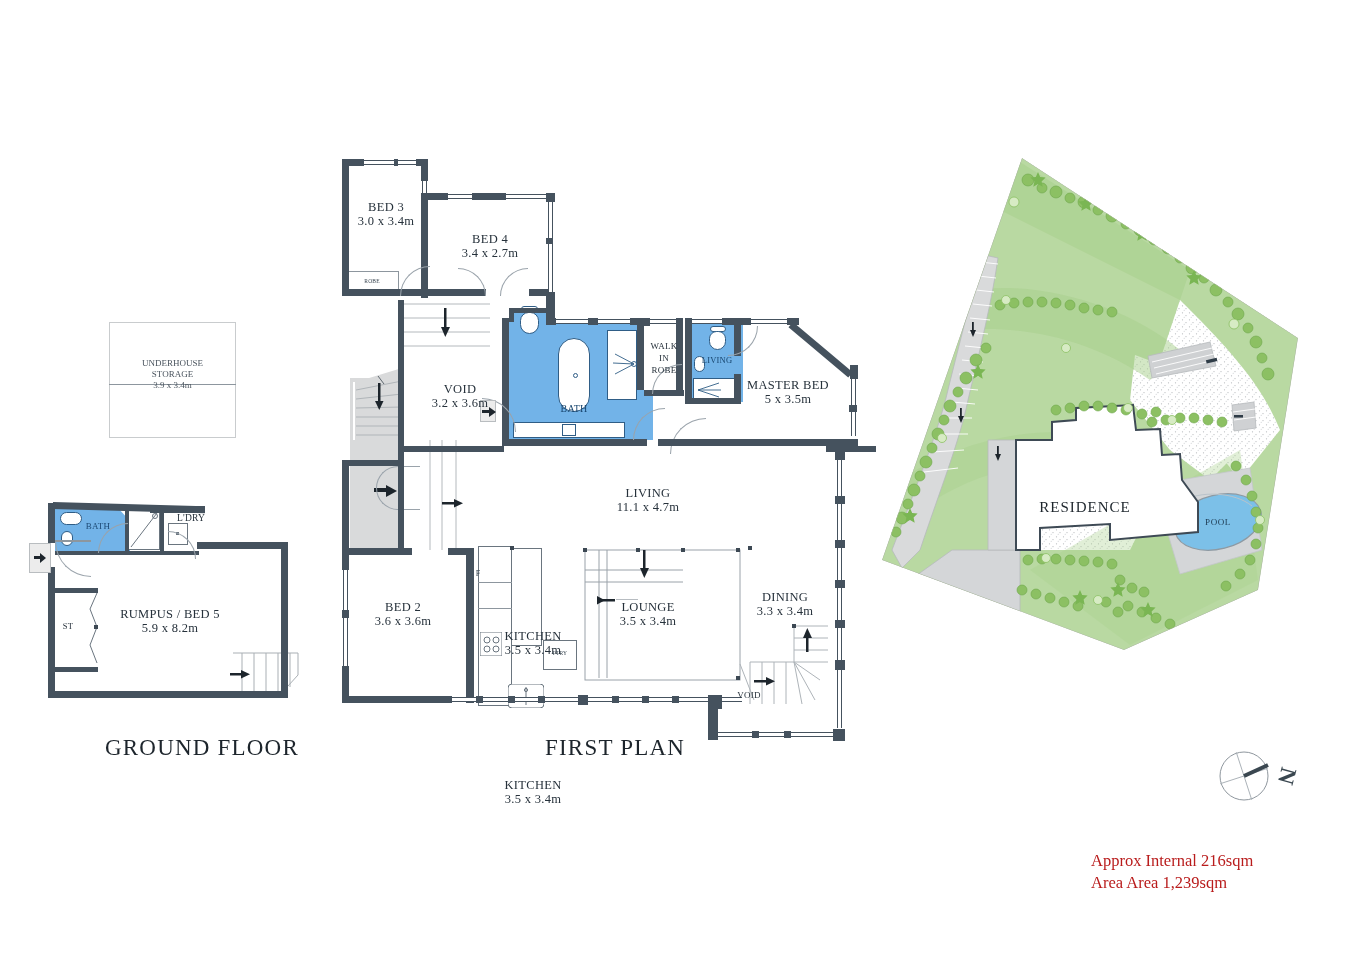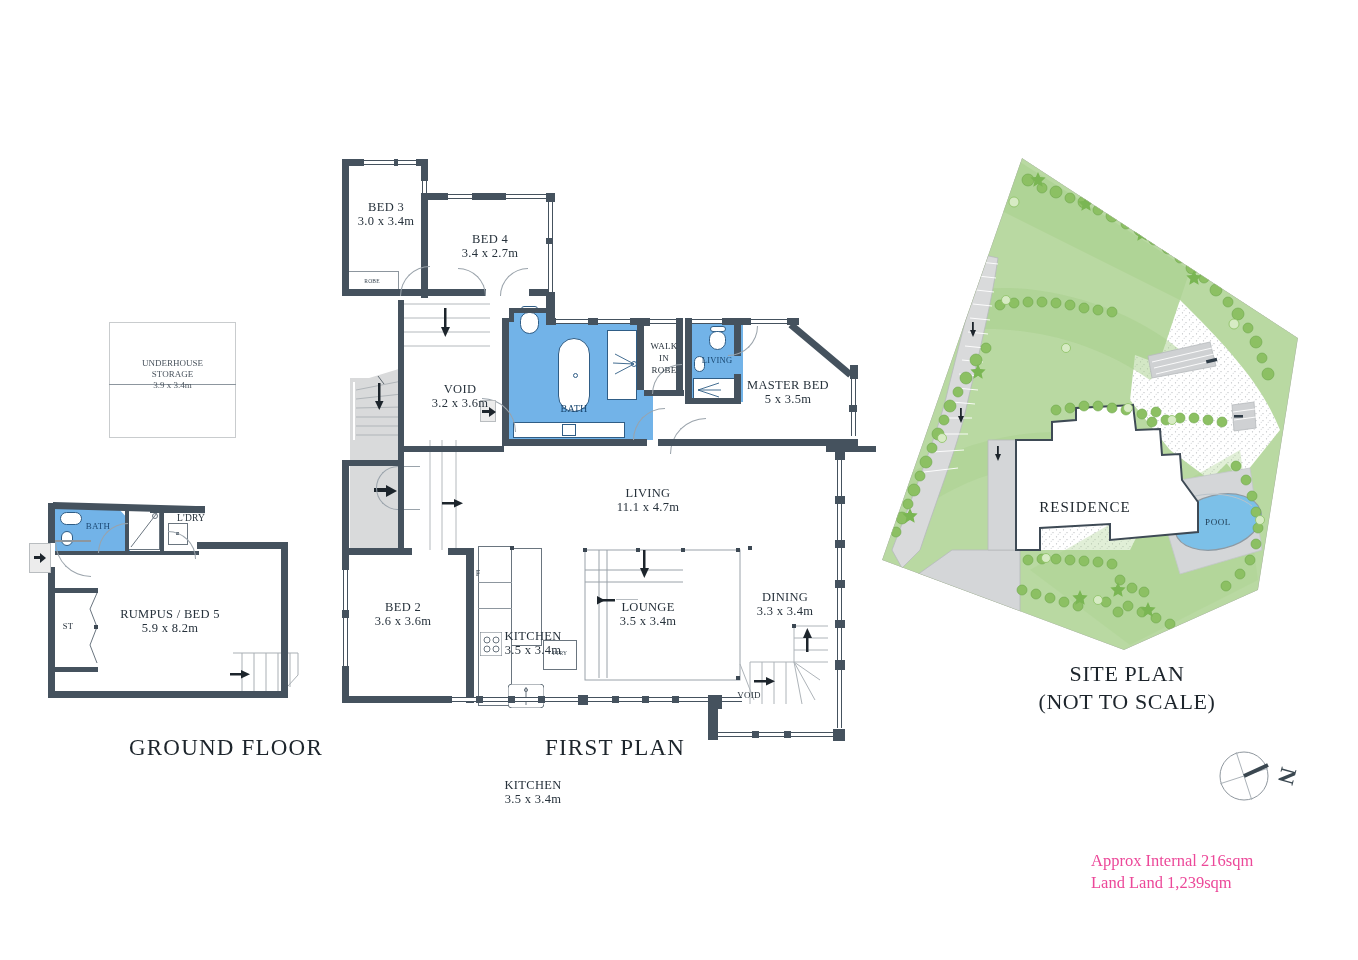--- a/index.html
+++ b/index.html
@@ -37,21 +37,21 @@
   .addr{
     font-family:"Liberation Serif", serif;
     font-size:26px;letter-spacing:.4px;color:#14181c;white-space:nowrap;
   }
   .disclaimer{
     font-family:"Liberation Serif", serif;
     font-size:11.5px;line-height:15px;color:#22282e;width:465px;
   }
   .areas{
     font-family:"Liberation Serif", serif;
-    font-size:16.5px;line-height:22px;color:#ec4899;white-space:nowrap;
+    font-size:16.5px;line-height:22px;color:#b91c1c;white-space:nowrap;
   }
   .siteplan-title{
     font-family:"Liberation Serif", serif;
     font-size:22px;line-height:28px;letter-spacing:.6px;color:#1d252c;text-align:center;white-space:nowrap;
   }
   .storage-label{
     font-family:"Liberation Serif", serif;
     font-size:9px;line-height:11px;color:#4a545e;text-align:center;white-space:nowrap;
   }
 
@@ -161,21 +161,21 @@
 
     <div class="abs tiny-label" style="left:34px;top:26px;width:48px;color:#1d4a75;font-size:9px;">BATH</div>
     <div class="abs tiny-label" style="left:128px;top:18px;width:46px;font-size:9.5px;">L'DRY</div>
     <div class="abs tiny-label" style="left:14px;top:126px;width:28px;font-size:8.5px;">ST</div>
     <div class="abs room-label" style="left:60px;top:112px;width:140px;">
       <span>RUMPUS / BED 5</span>
       <span class="dim">5.9 x 8.2m</span>
     </div>
   </div>
 
-  <div class="abs floor-title" style="left:105px;top:735px;margin-left:24px;">GROUND FLOOR</div>
+  <div class="abs floor-title" style="left:105px;top:735px;">GROUND FLOOR</div>
 
   <div class="abs" style="left:330px;top:150px;width:560px;height:570px;">
 
     <div class="abs room" style="left:12px;top:10px;width:330px;height:300px;"></div>
     <div class="abs room" style="left:10px;top:290px;width:530px;height:265px;"></div>
 
     <div class="abs stairs-grey" style="left:20px;top:228px;width:52px;height:170px;"></div>
     <svg class="abs" style="left:20px;top:218px;" width="60" height="90">
       <polygon points="6,14 52,0 52,72 6,72" fill="#d9dadb" stroke="none"></polygon>
       <g stroke="#b0b5b9" stroke-width="1">
@@ -744,34 +744,30 @@
         </g>
       </g>
 
       <polygon points="142,8 418,188 378,440 244,500 2,410" fill="none" stroke="#a9b5a0" stroke-width="1"></polygon>
     </g>
 
     <text x="205" y="362" text-anchor="middle" font-family="Liberation Serif, serif" font-size="15" letter-spacing="1" fill="#1d252c">RESIDENCE</text>
     <text x="338" y="375" text-anchor="middle" font-family="Liberation Serif, serif" font-size="9" letter-spacing="0.6" fill="#1d3a52">POOL</text>
   </svg>
 
-  <div class="abs siteplan-title" style="left:1022px;top:660px;width:210px;">
-    <span>SITE PLAN</span><br>
-    <span>(NOT TO SCALE)</span>
-  </div>
 
   <div class="abs" style="left:1210px;top:738px;width:100px;height:70px;">
     <svg width="100" height="70" viewBox="0 0 100 70">
       <circle cx="34" cy="38" r="24" fill="none" stroke="#8f979e" stroke-width="1"></circle>
       <line x1="34" y1="13" x2="34" y2="63" stroke="#aab1b7" stroke-width="0.9" transform="rotate(-18 34 38)"></line>
       <line x1="9" y1="38" x2="59" y2="38" stroke="#aab1b7" stroke-width="0.9" transform="rotate(-18 34 38)"></line>
       <line x1="34" y1="38" x2="58" y2="27" stroke="#3a4750" stroke-width="4" stroke-linecap="butt"></line>
       <text x="72" y="28" font-family="Liberation Serif, serif" font-size="23" font-weight="bold" fill="#3a4750" transform="rotate(105 72 28)">N</text>
     </svg>
   </div>
 
 
   <div class="abs areas" style="left:1091px;top:850px;text-align:left;">
     <div>Approx Internal 216sqm</div>
-    <div>Land Land 1,239sqm</div>
+    <div>Area Area 1,239sqm</div>
   </div>
 
 </div>
 
 </body></html>

